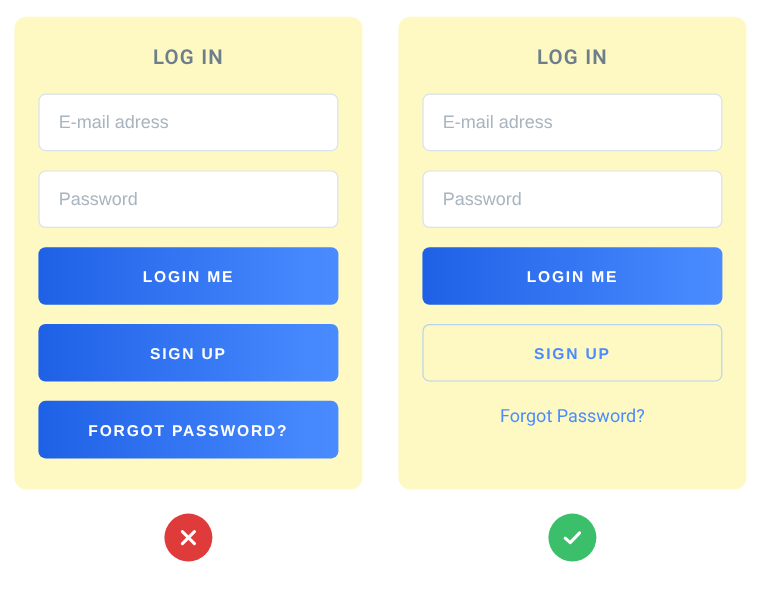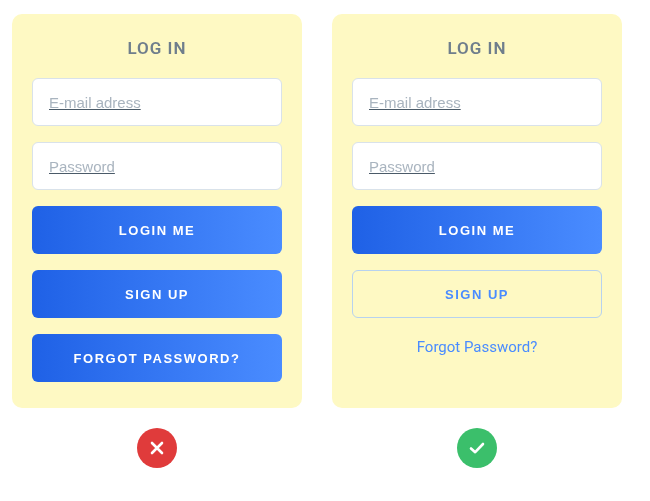--- a/index.html
+++ b/index.html
@@ -36,21 +36,20 @@
     width: 100%;
     height: 48px;
     border: 1px solid #d9e2ea;
     border-radius: 6px;
     background: #fff;
     padding: 0 16px;
     font-size: 15px;
     color: #4a5a68;
     margin-bottom: 16px;
     outline: none;
-    text-decoration: underline;
   }
   .field::placeholder { color: #a9b4bf; }
   .btn {
     width: 100%;
     height: 48px;
     border: none;
     border-radius: 6px;
     font-size: 13px;
     font-weight: 600;
     letter-spacing: 1.5px;

